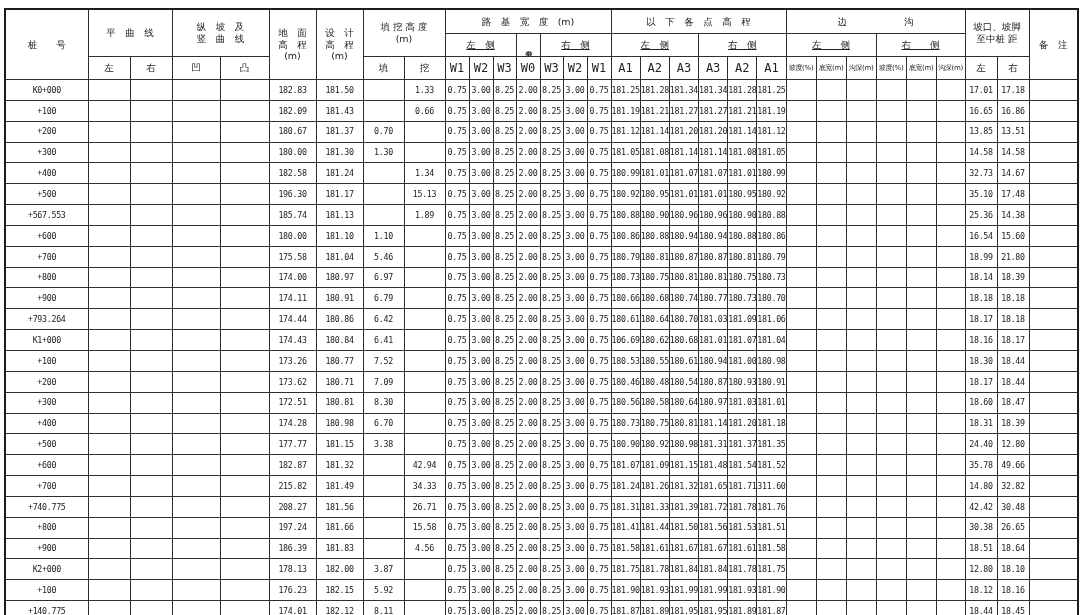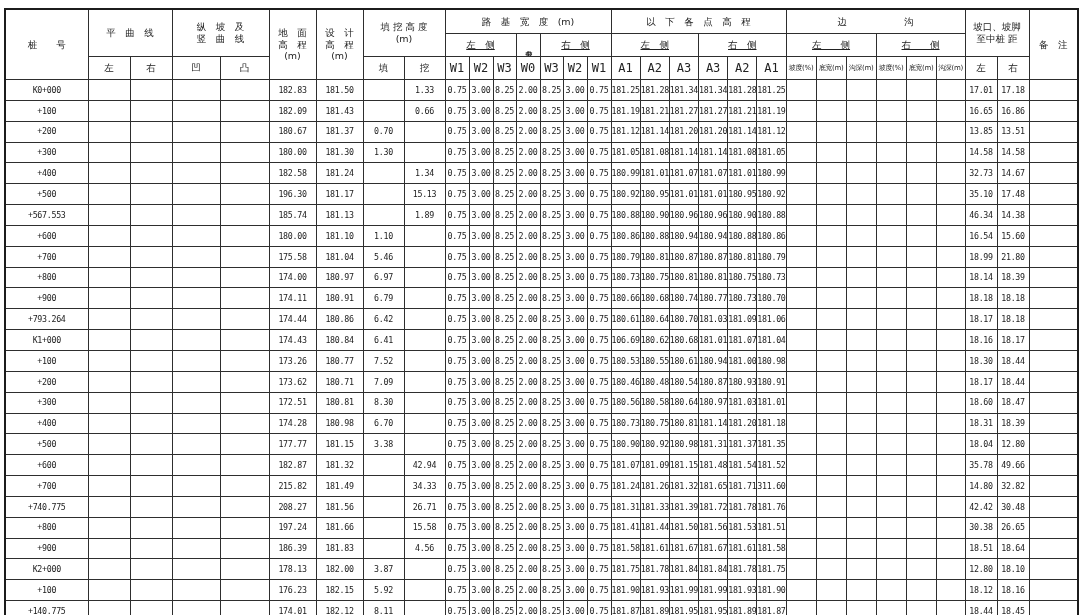--- a/index.html
+++ b/index.html
@@ -337,21 +337,21 @@
           <td>180.96</td>
           <td>180.96</td>
           <td>180.90</td>
           <td>180.88</td>
           <td></td>
           <td></td>
           <td></td>
           <td></td>
           <td></td>
           <td></td>
-          <td>46.34</td>
+          <td>25.36</td>
           <td>14.38</td>
           <td></td>
         </tr>
         <tr>
           <td>+600</td>
           <td></td>
           <td></td>
           <td></td>
           <td></td>
           <td>180.00</td>
@@ -700,21 +700,21 @@
           <td>180.98</td>
           <td>181.31</td>
           <td>181.37</td>
           <td>181.35</td>
           <td></td>
           <td></td>
           <td></td>
           <td></td>
           <td></td>
           <td></td>
-          <td>18.04</td>
+          <td>24.40</td>
           <td>12.80</td>
           <td></td>
         </tr>
         <tr>
           <td>+600</td>
           <td></td>
           <td></td>
           <td></td>
           <td></td>
           <td>182.87</td>

